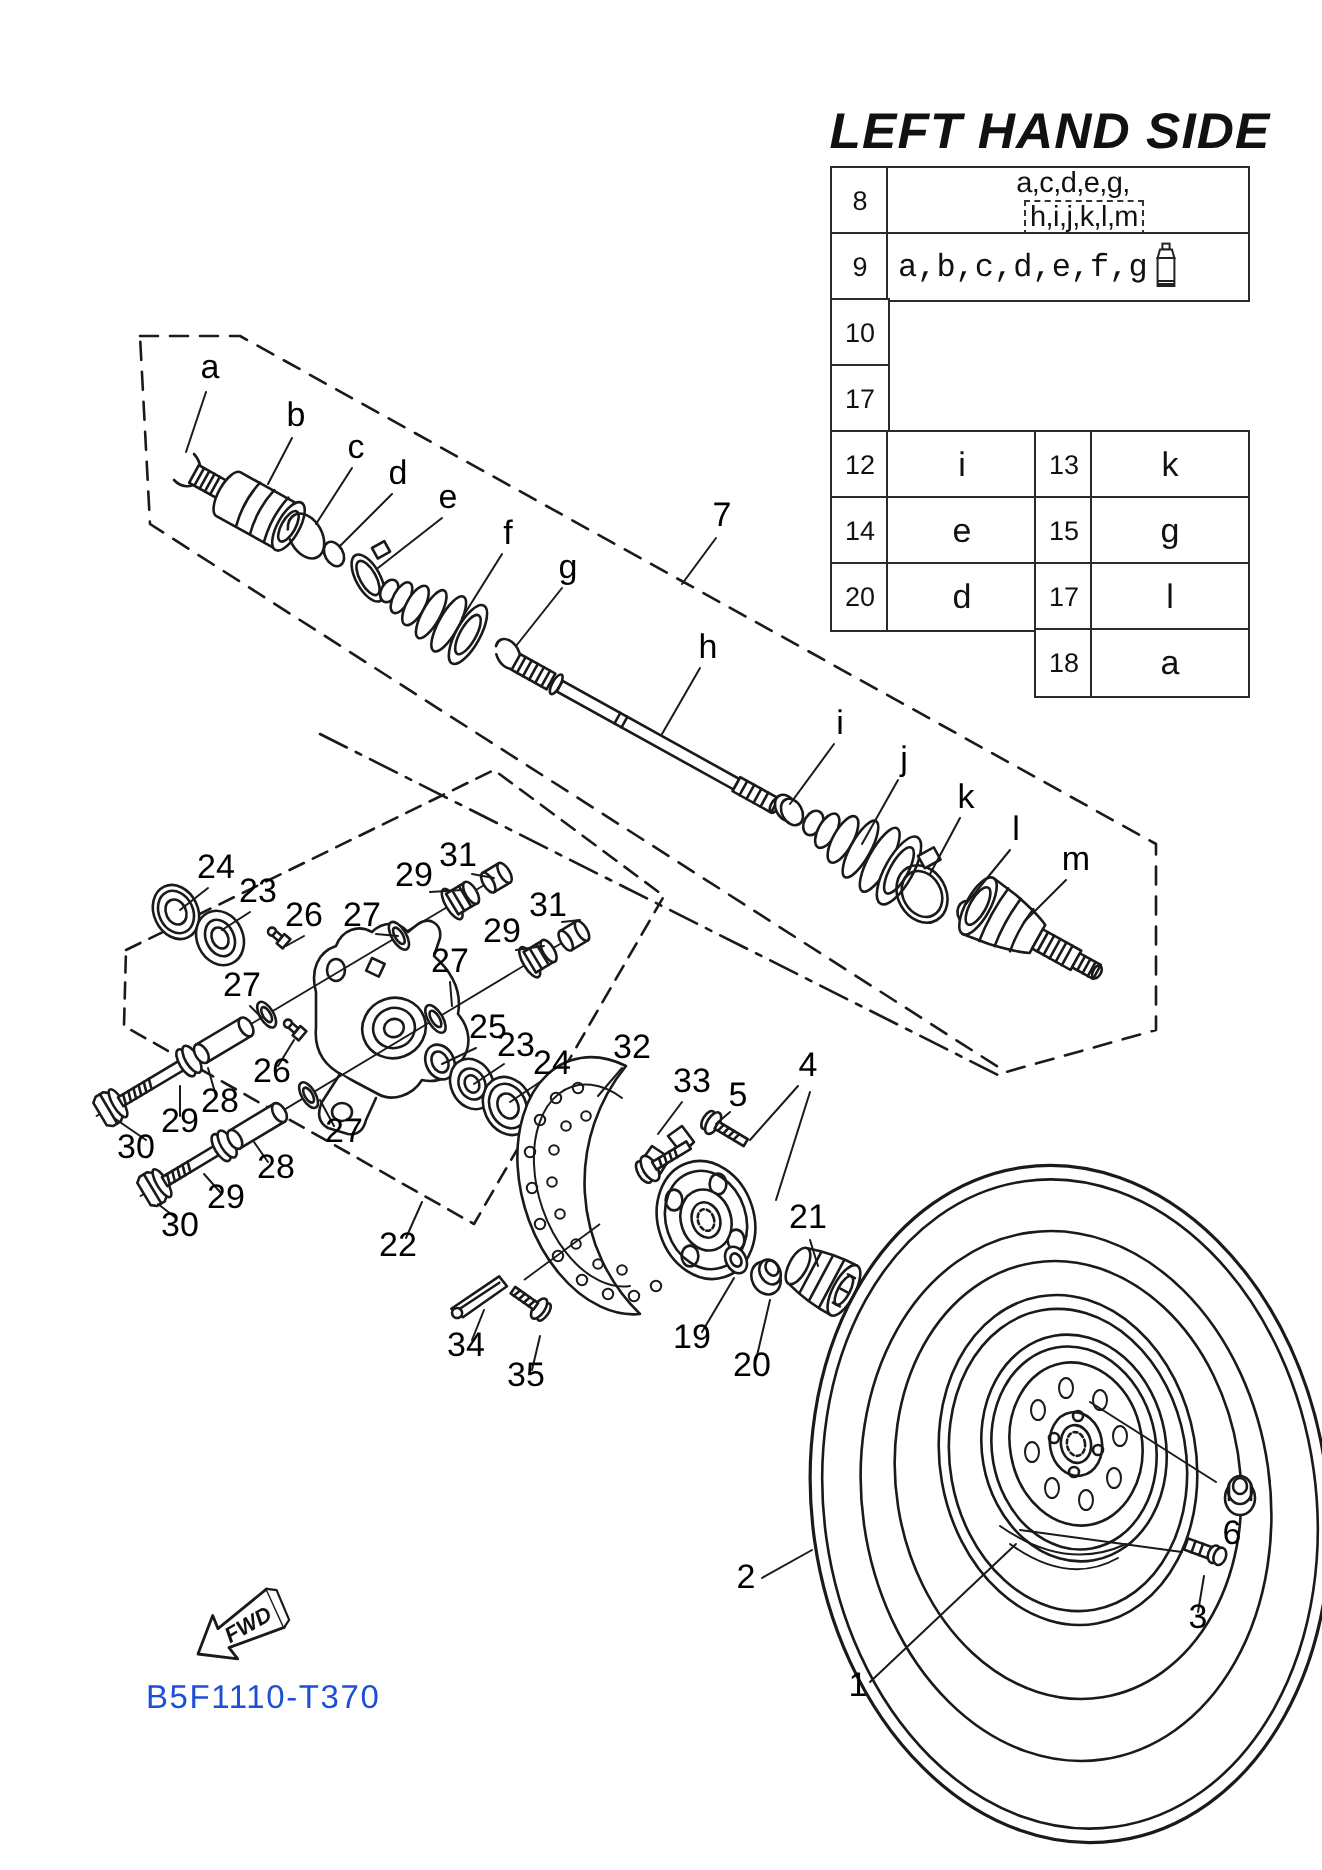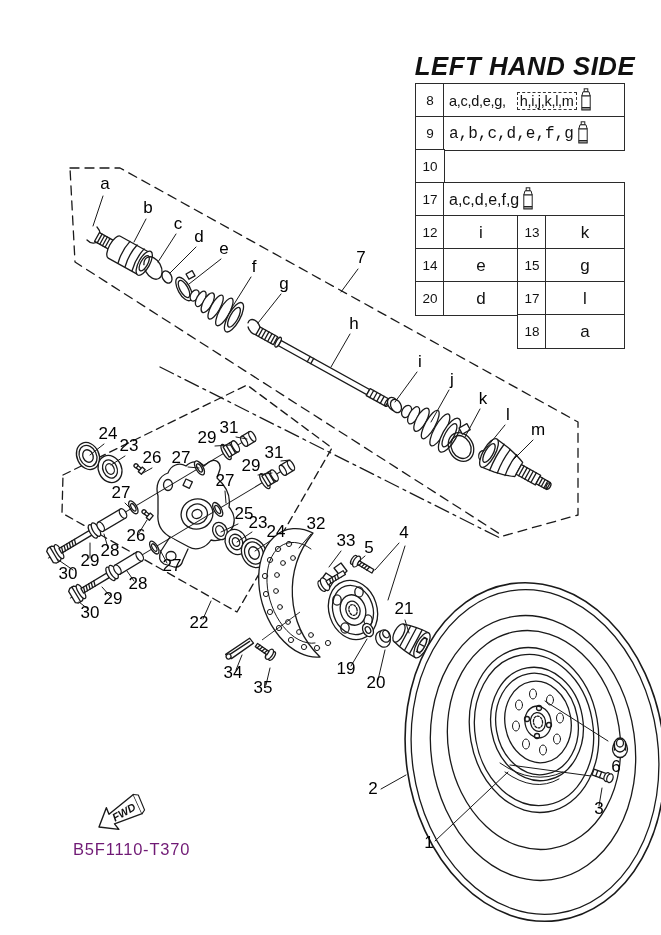--- a/index.html
+++ b/index.html
@@ -4,21 +4,21 @@
 <style>
   html,body{margin:0;padding:0;background:#fff;}
   #page{position:relative;width:661px;height:935px;background:#fff;overflow:hidden;
         font-family:"Liberation Sans",sans-serif;color:#111;}
   #diagram{position:absolute;left:0;top:0;}
   g.draw{stroke:#1a1a1a;fill:none;stroke-width:1.3;stroke-linejoin:round;stroke-linecap:round;}
   g.thin{stroke-width:1;}
   g.lbl{font-family:"Liberation Sans",sans-serif;font-size:17px;fill:#000;stroke:none;}
   g.lbl text{text-anchor:middle;}
   .fwdtxt{font:italic 700 11px "Liberation Sans",sans-serif;fill:#111;stroke:none;text-anchor:middle;}
-  .code{position:absolute;left:73px;top:840px;font-size:16.5px;letter-spacing:.8px;color:#701a75;}
+  .code{position:absolute;left:73px;top:840px;font-size:16.5px;letter-spacing:.8px;color:#1d4ed8;}
   .title{position:absolute;left:400px;top:52px;width:250px;text-align:center;
          font-style:italic;font-weight:700;font-size:25px;letter-spacing:.5px;transform:scaleX(1.03);}
   .cell{position:absolute;box-sizing:border-box;border:1.8px solid #2b2b2b;background:#fff;
         display:flex;align-items:center;font-size:16px;}
   .cell.num{justify-content:center;font-size:13.5px;}
   .cell.letters{padding-left:5px;}
   .cell.single{justify-content:center;font-size:17px;}
   .boxed{border:1.5px dashed #333;padding:0 2px;margin-left:11px;white-space:nowrap;}
   .r8{font-size:14.5px;letter-spacing:-.3px;}
   svg.tube{width:12px;height:26px;flex:0 0 auto;margin-left:3px;}
@@ -500,21 +500,21 @@
     <text x="373" y="794">2</text>
     <text x="429" y="848">1</text>
     <text x="599" y="814">3</text>
     <text x="616" y="772">6</text>
   </g>
 </svg>
 
   <div class="title">LEFT HAND SIDE</div>
 
   <div class="cell num" style="left:415px;top:83px;width:30px;height:35px;">8</div>
-  <div class="cell letters r8" style="left:443px;top:83px;width:182px;height:35px;">
+  <div class="cell letters r8" style="left:443px;top:83px;width:182px;height:35px;flex-direction:column;">
     <span>a,c,d,e,g,</span>
       <span class="boxed">h,i,j,k,l,m</span>
     <svg class="tube" viewBox="0 0 12 26">
         <rect x="4.2" y="0.8" width="3.6" height="3"></rect>
         <path d="M3,3.8 L9,3.8 L10.2,8 L1.8,8 Z"></path>
         <rect x="1.8" y="8" width="8.4" height="14"></rect>
         <line x1="1.8" y1="19.5" x2="10.2" y2="19.5"></line>
         <line x1="1.8" y1="21" x2="10.2" y2="21"></line>
       </svg>
   </div>
@@ -524,30 +524,20 @@
     <svg class="tube" viewBox="0 0 12 26">
         <rect x="4.2" y="0.8" width="3.6" height="3"></rect>
         <path d="M3,3.8 L9,3.8 L10.2,8 L1.8,8 Z"></path>
         <rect x="1.8" y="8" width="8.4" height="14"></rect>
         <line x1="1.8" y1="19.5" x2="10.2" y2="19.5"></line>
         <line x1="1.8" y1="21" x2="10.2" y2="21"></line>
       </svg>
   </div>
   <div class="cell num" style="left:415px;top:149px;width:30px;height:35px;">10</div>
   <div class="cell num" style="left:415px;top:182px;width:30px;height:35px;">17</div>
-  <div class="cell letters" style="left:443px;top:182px;width:182px;height:35px;">
-    <span>a,c,d,e,f,g</span>
-    <svg class="tube" viewBox="0 0 12 26">
-        <rect x="4.2" y="0.8" width="3.6" height="3"></rect>
-        <path d="M3,3.8 L9,3.8 L10.2,8 L1.8,8 Z"></path>
-        <rect x="1.8" y="8" width="8.4" height="14"></rect>
-        <line x1="1.8" y1="19.5" x2="10.2" y2="19.5"></line>
-        <line x1="1.8" y1="21" x2="10.2" y2="21"></line>
-      </svg>
-  </div>
 
   <div class="cell num" style="left:415px;top:215px;width:30px;height:35px;">12</div>
   <div class="cell single" style="left:443px;top:215px;width:76px;height:35px;">i</div>
   <div class="cell num" style="left:517px;top:215px;width:30px;height:35px;">13</div>
   <div class="cell single" style="left:545px;top:215px;width:80px;height:35px;">k</div>
 
   <div class="cell num" style="left:415px;top:248px;width:30px;height:35px;">14</div>
   <div class="cell single" style="left:443px;top:248px;width:76px;height:35px;">e</div>
   <div class="cell num" style="left:517px;top:248px;width:30px;height:35px;">15</div>
   <div class="cell single" style="left:545px;top:248px;width:80px;height:35px;">g</div>

